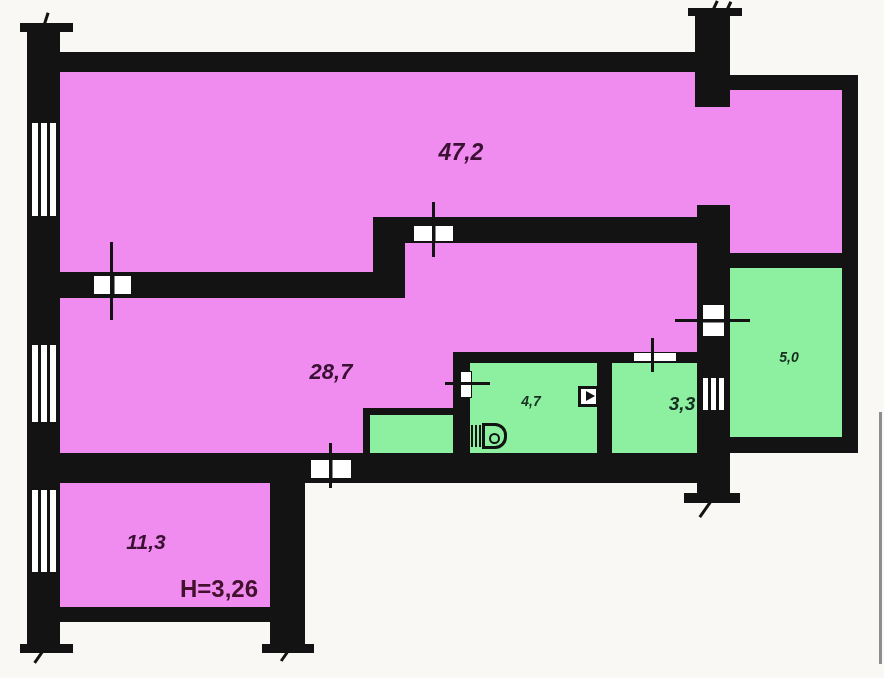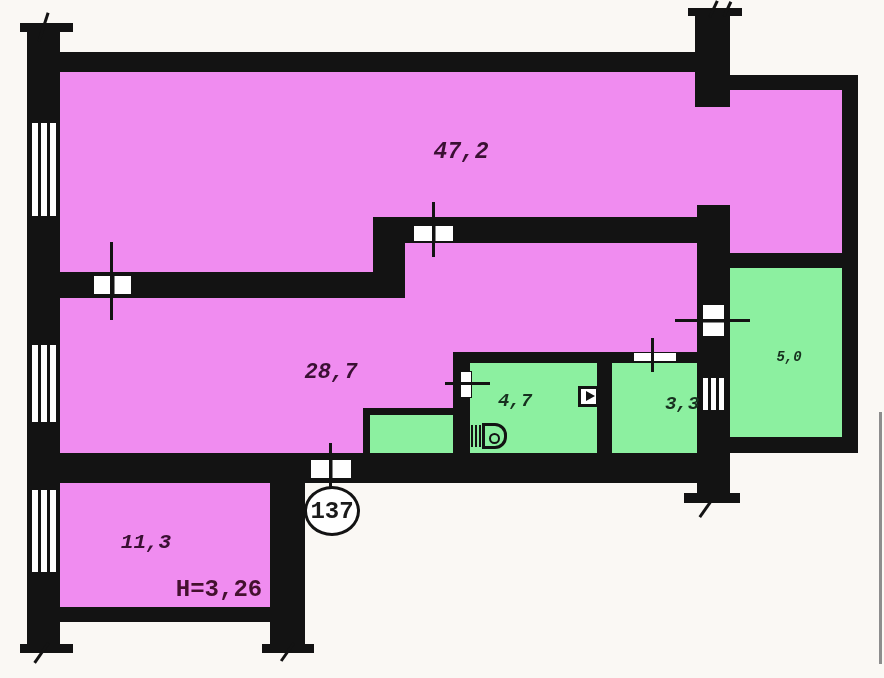--- a/index.html
+++ b/index.html
@@ -2,21 +2,21 @@
 <html style="--background: #faf8f4; --wall: #131313; --room-pink: #f08cf0; --room-green: #8cf0a0; --label-pink-room: #3a1033; --label-green-room: #17301f; --label-height: #43102e; --label-number: #1b1b1b; --edge-shadow: #8d8d8d;"><head>
 <meta charset="utf-8">
 <style>
   :root{
     --background:#faf8f4; --wall:#131313; --room-pink:#f08cf0; --room-green:#8cf0a0;
     --label-pink-room:#3a1033; --label-green-room:#17301f; --label-height:#43102e;
     --label-number:#1b1b1b; --edge-shadow:#8d8d8d;
   }
   html,body{margin:0;padding:0;background:var(--background);}
   #plan{position:relative;width:884px;height:664px;background:var(--background);overflow:hidden;
-        font-family:Liberation Mono, monospace;}
+        font-family:Liberation Sans, sans-serif;}
   .abs{position:absolute;}
   .room{position:absolute;background:var(--room-pink);}
   .groom{position:absolute;background:var(--room-green);}
   .wall{position:absolute;background:var(--wall);}
   .gap{position:absolute;background:#fff;border:2px solid var(--wall);box-sizing:border-box;}
   .gap-thin{position:absolute;background:#fff;border:1px solid var(--wall);box-sizing:border-box;}
   .div-v{position:absolute;top:0;bottom:0;width:3px;background:var(--wall);left:50%;transform:translateX(-50%);}
   .div-h{position:absolute;left:0;right:0;height:3px;background:var(--wall);top:50%;transform:translateY(-50%);}
   .cross-v{position:absolute;width:3px;background:var(--wall);}
   .cross-h{position:absolute;height:3px;background:var(--wall);}
@@ -146,22 +146,19 @@
         <div class="hole"></div>
       </div>
   </div>
   <div class="vent">
       <div class="tri"></div>
     </div>
 
   <div class="area-label" style="left:461px;top:152px;font-size:23px;">47,2</div>
   <div class="area-label" style="left:331px;top:372px;font-size:22px;">28,7</div>
   <div class="area-label" style="left:146px;top:542px;font-size:21px;">11,3</div>
-  <div class="area-label green" style="left:515px;top:401px;font-size:19px;">4,7</div>
+  <div class="area-label green" style="left:531px;top:401px;font-size:14px;">4,7</div>
   <div class="area-label green" style="left:682px;top:404px;font-size:19px;">3,3</div>
   <div class="area-label green" style="left:789px;top:357px;font-size:14px;">5,0</div>
   <div class="height-label" style="left:219px;top:589px;">H=3,26</div>
 
-  <div class="apt-circle">
-    <span>137</span>
-  </div>
 
 </div>
 
 </body></html>

